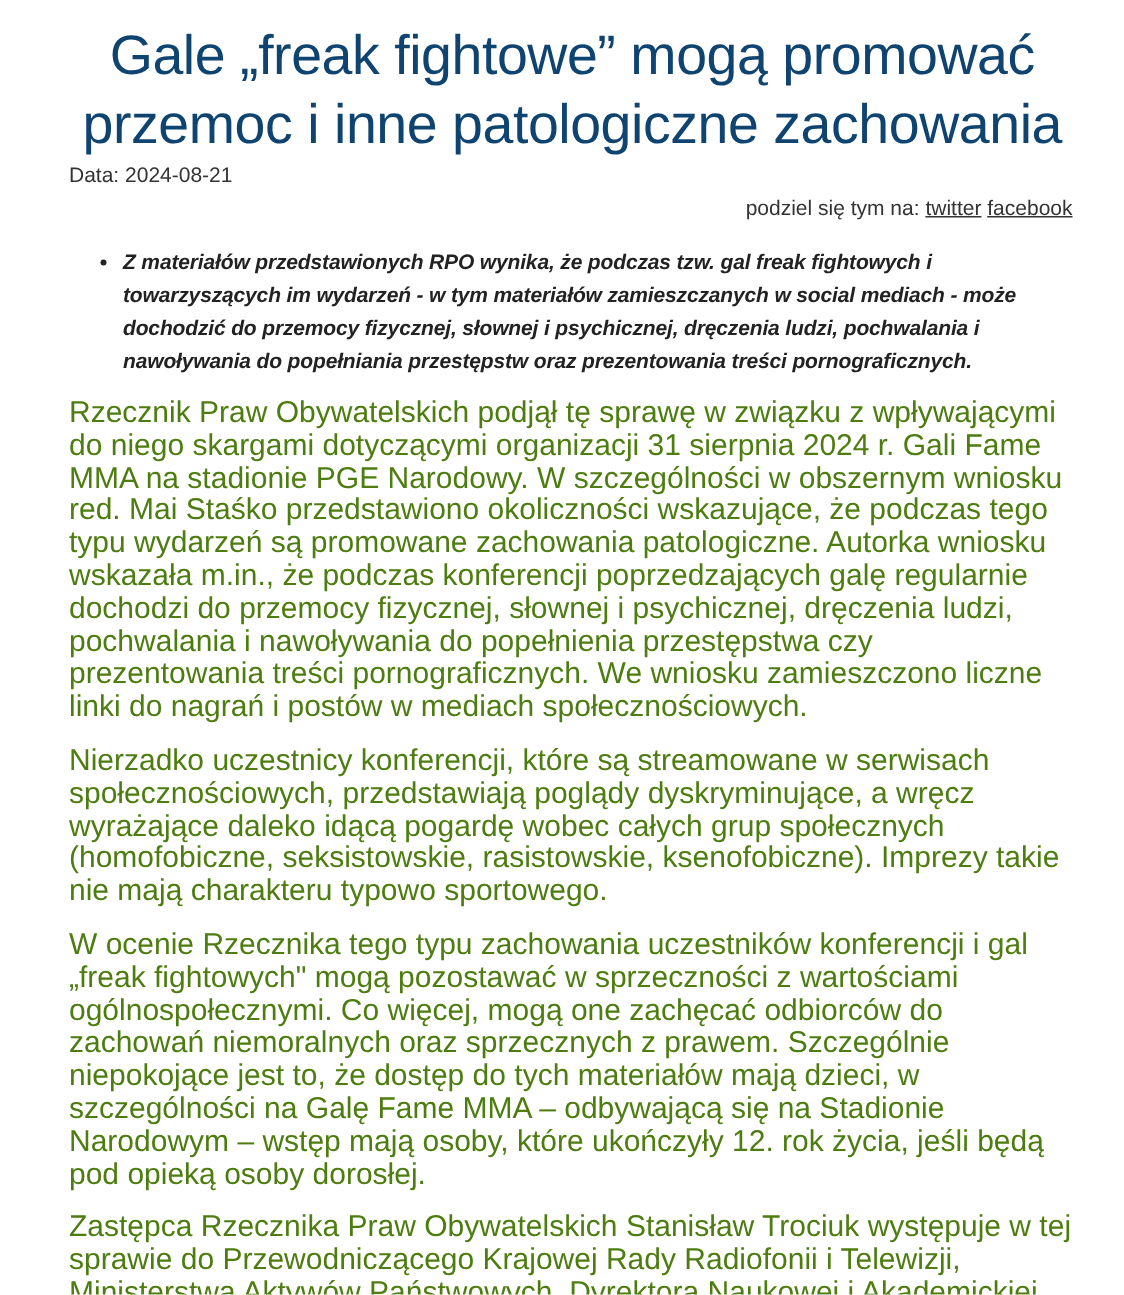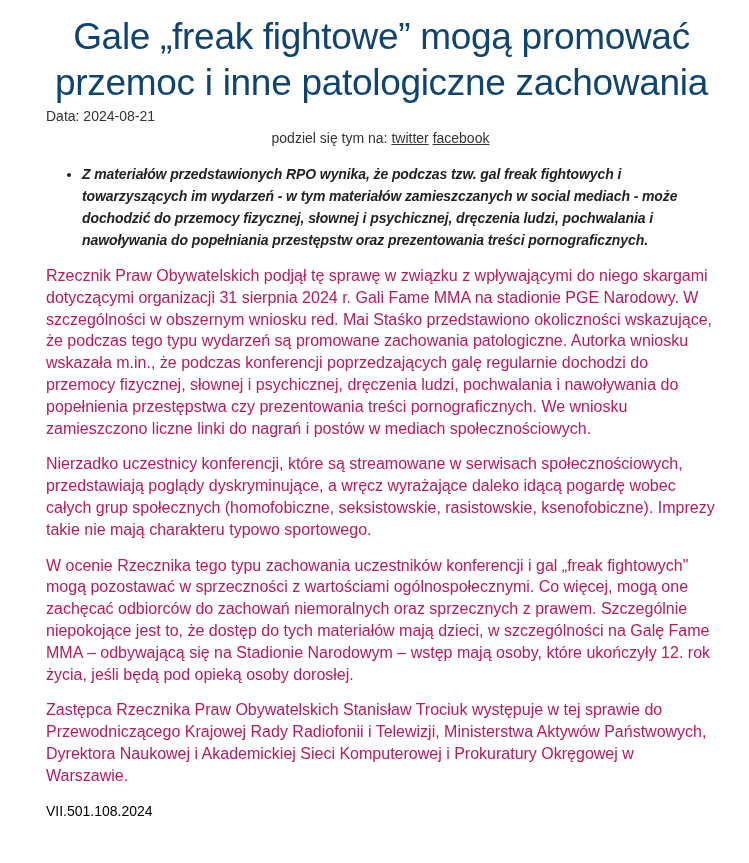--- a/index.html
+++ b/index.html
@@ -31,21 +31,21 @@
       letter-spacing: -0.3px;
       color: #0f4470;
     }
     .date-line {
       font-size: 14px;
       line-height: 20px;
       color: #333333;
     }
     .share-line {
       margin-top: 2px;
-      text-align: center;
+      text-align: right;
       font-size: 14px;
       line-height: 20px;
       color: #333333;
       padding-right: 2px;
     }
     .share-line a {
       color: #333333;
       text-decoration: underline;
     }
     .lead-list {
@@ -56,23 +56,23 @@
     .lead-list li {
       font-size: 14px;
       line-height: 22px;
       font-weight: bold;
       color: #222222;
       letter-spacing: -0.1px;
       font-style: italic;
     }
     .para {
       margin: 14px 0 0 0;
-      font-size: 16px;
+      font-size: 20px;
       line-height: 21.8px;
-      color: #be185d;
+      color: #4d7c0f;
     }
     .case-number {
       margin-top: 14px;
       font-size: 14px;
       line-height: 20px;
       color: #000000;
     }
   </style>
 </head>
 <body>

